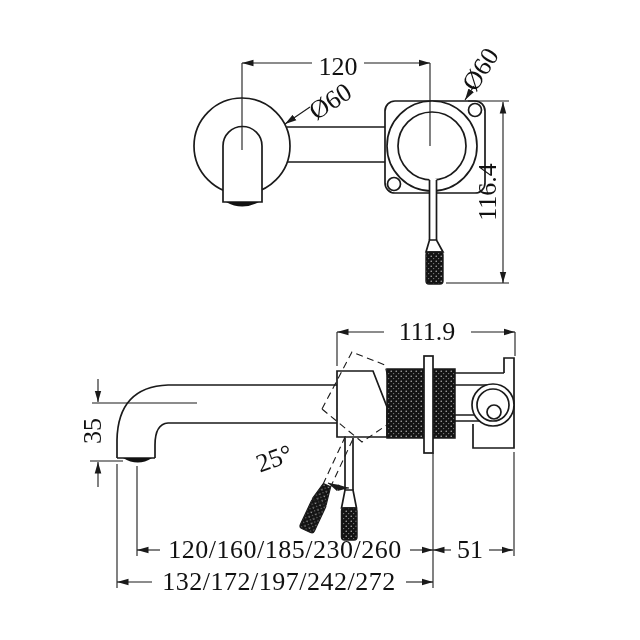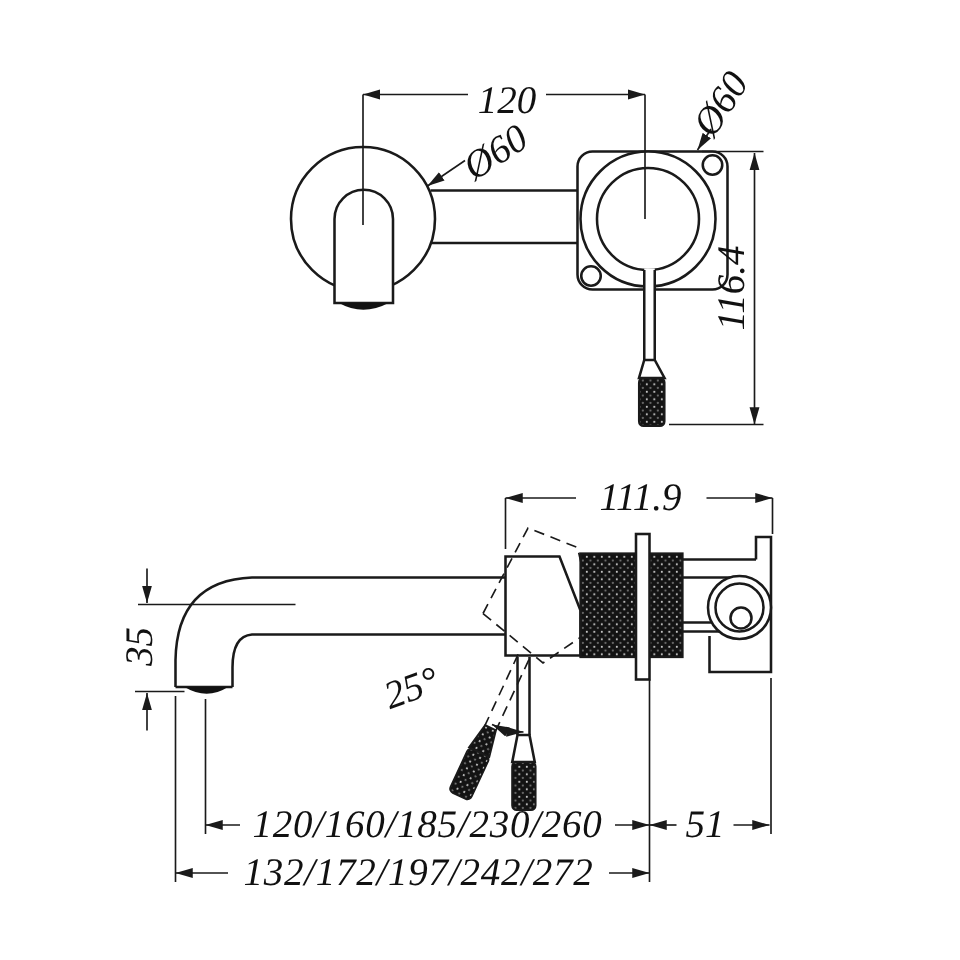--- a/index.html
+++ b/index.html
@@ -1,16 +1,16 @@
 <!DOCTYPE html>
 <html><head>
 <meta charset="utf-8">
 <style>
   html,body{margin:0;padding:0;background:#ffffff;}
-  .page{width:588px;height:640px;background:#f0abfc;overflow:hidden;position:relative;font-style:italic;}
+  .page{width:588px;height:640px;background:#f0abfc;overflow:hidden;position:relative;}
   svg{display:block;}
   text{
     font-family:"Liberation Serif","DejaVu Serif",serif;
     font-size:26px;
     fill:#111111;
   }
   .chain{letter-spacing:0.5px;}
   .ol{stroke:#1a1a1a;stroke-width:1.7;fill:none;}
   .olf{stroke:#1a1a1a;stroke-width:1.7;fill:#ffffff;}
   .dim{stroke:#1a1a1a;stroke-width:1.1;fill:none;}

